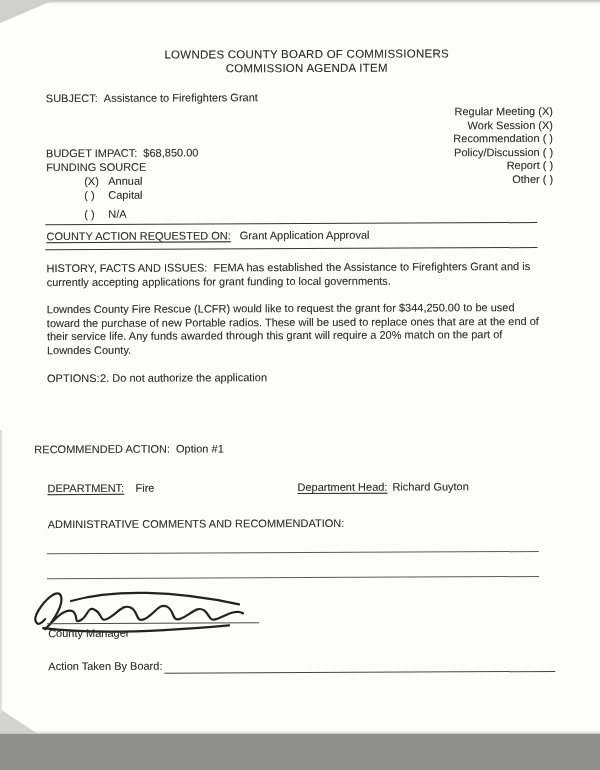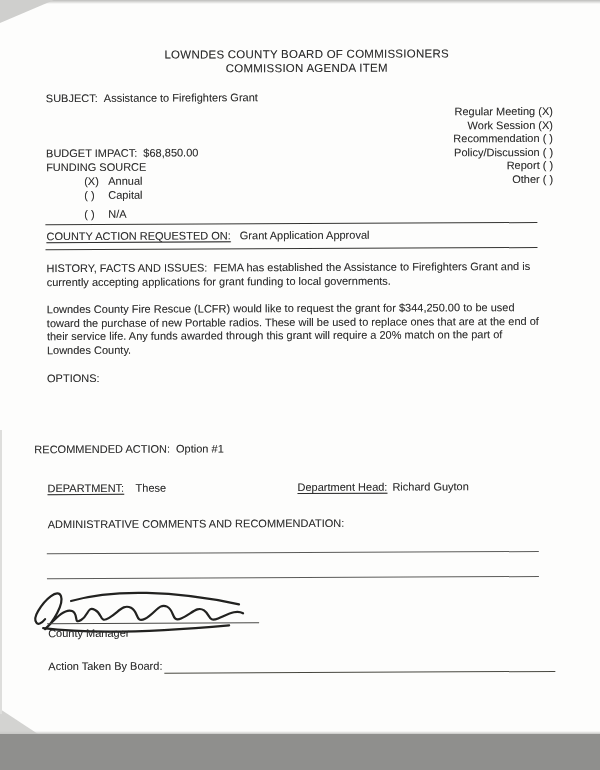--- a/index.html
+++ b/index.html
@@ -97,30 +97,31 @@
 
     <div class="abs rule" style="top:248px;"></div>
 
     <div class="abs para" style="top:261px;">HISTORY, FACTS AND ISSUES:  FEMA has established the Assistance to Firefighters Grant and is currently accepting applications for grant funding to local governments.</div>
 
     <div class="abs para" style="top:302px;">Lowndes County Fire Rescue (LCFR) would like to request the grant for $344,250.00 to be used toward the purchase of new Portable radios. These will be used to replace ones that are at the end of their service life. Any funds awarded through this grant will require a 20% match on the part of Lowndes County.</div>
 
     <div class="abs options-row" style="top:371px;">
       <span class="options-label">OPTIONS:</span>
       <span class="opt-items">
+        <div>2. Do not authorize the application</div>
       </span>
     </div>
 
     <div class="abs" style="left:34px;top:442px;">
       <span class="lbl">RECOMMENDED ACTION:</span><span class="val">Option #1</span>
     </div>
 
     <div class="abs" style="left:0;top:481px;right:0;height:14px;">
       <span class="abs u" style="left:47px;top:0;">DEPARTMENT:</span>
-      <span class="abs" style="left:135px;top:0;">These</span>
+      <span class="abs" style="left:135px;top:0;">Fire</span>
       <span class="abs" style="left:297px;top:0;">
         <span class="u">Department Head:</span><span style="margin-left:5px;">Richard Guyton</span>
       </span>
     </div>
 
     <div class="abs" style="left:47px;top:517px;">ADMINISTRATIVE COMMENTS AND RECOMMENDATION:</div>
 
     <div class="abs rule-thin" style="top:552px;"></div>
     <div class="abs rule-thin" style="top:577px;"></div>
 

